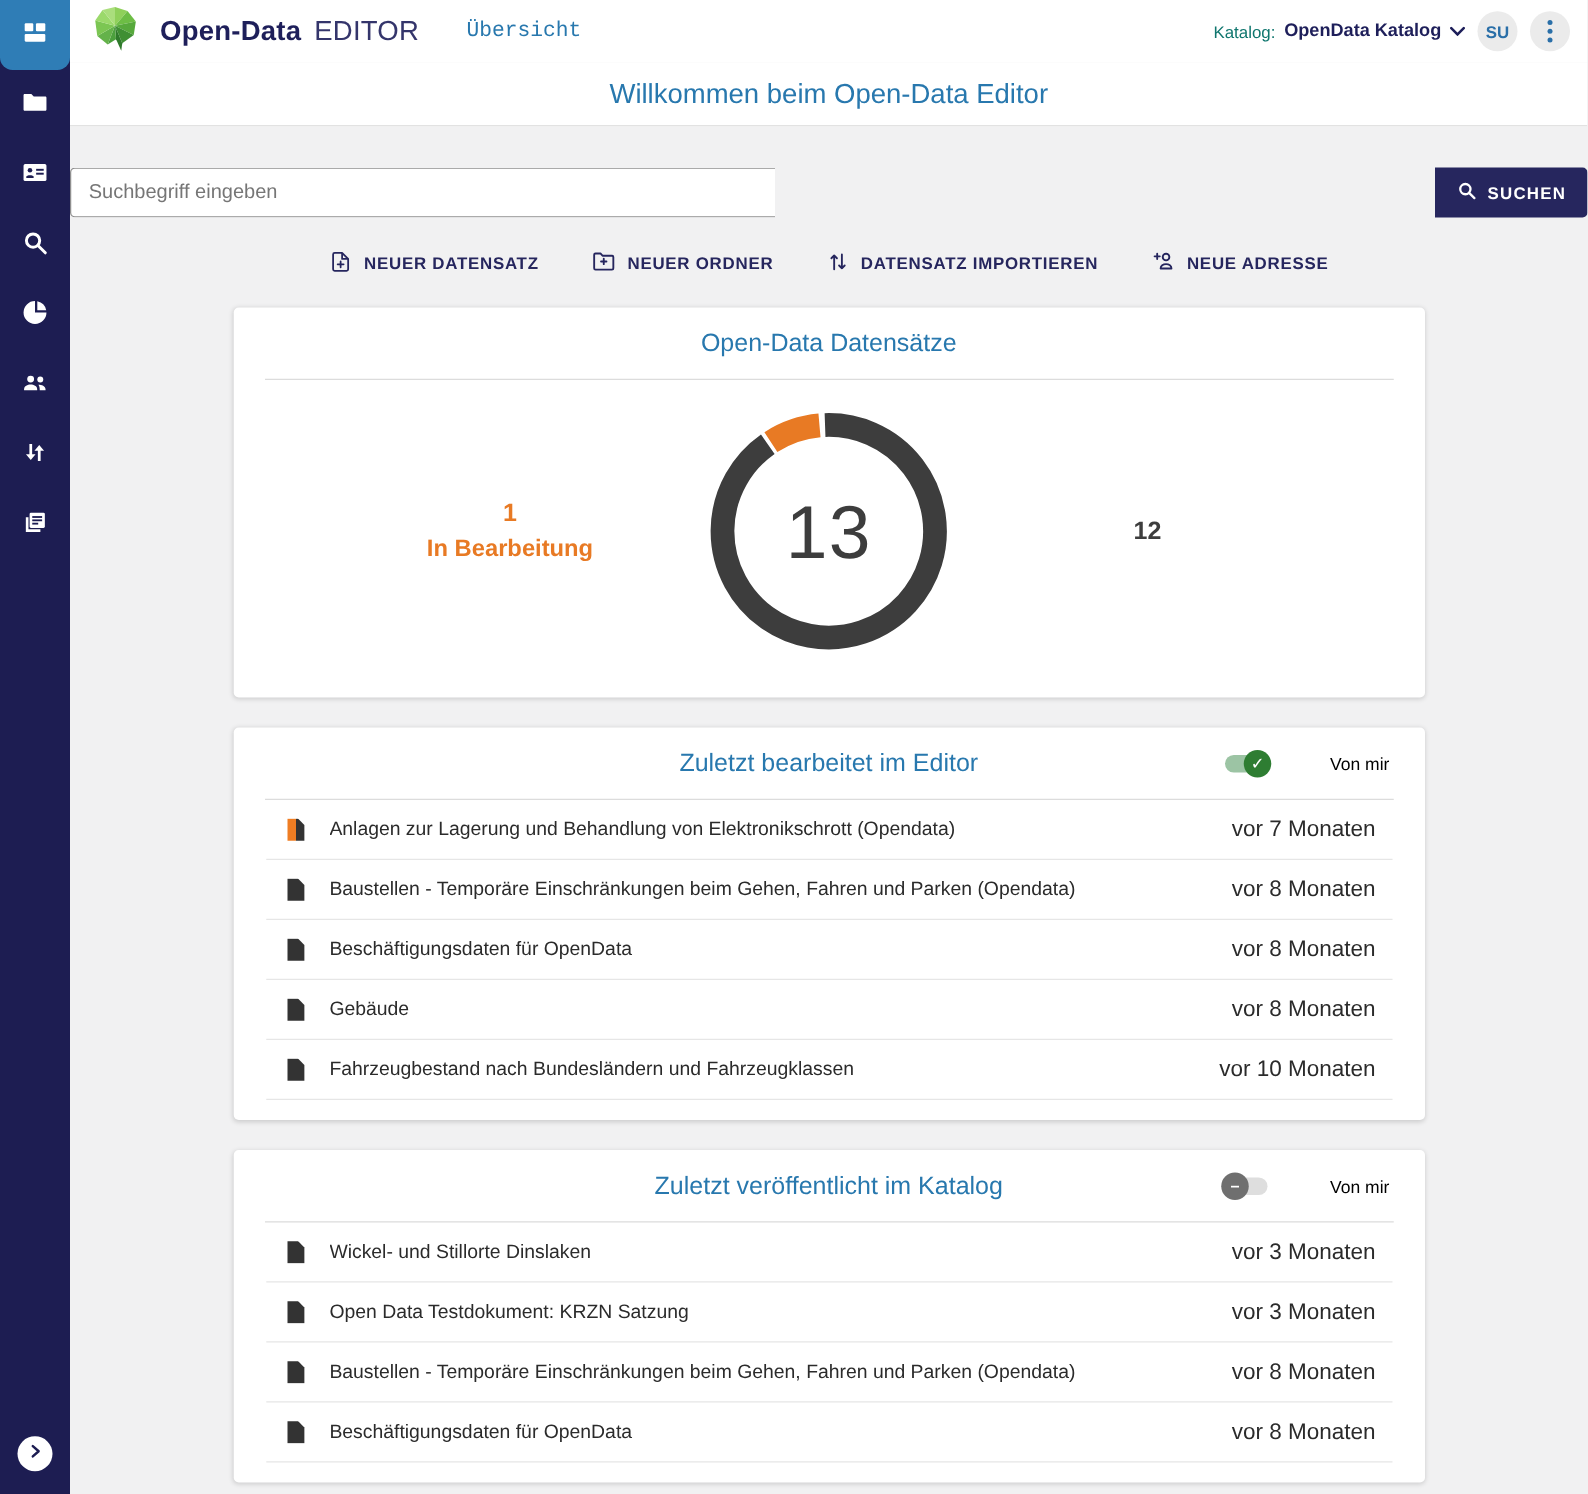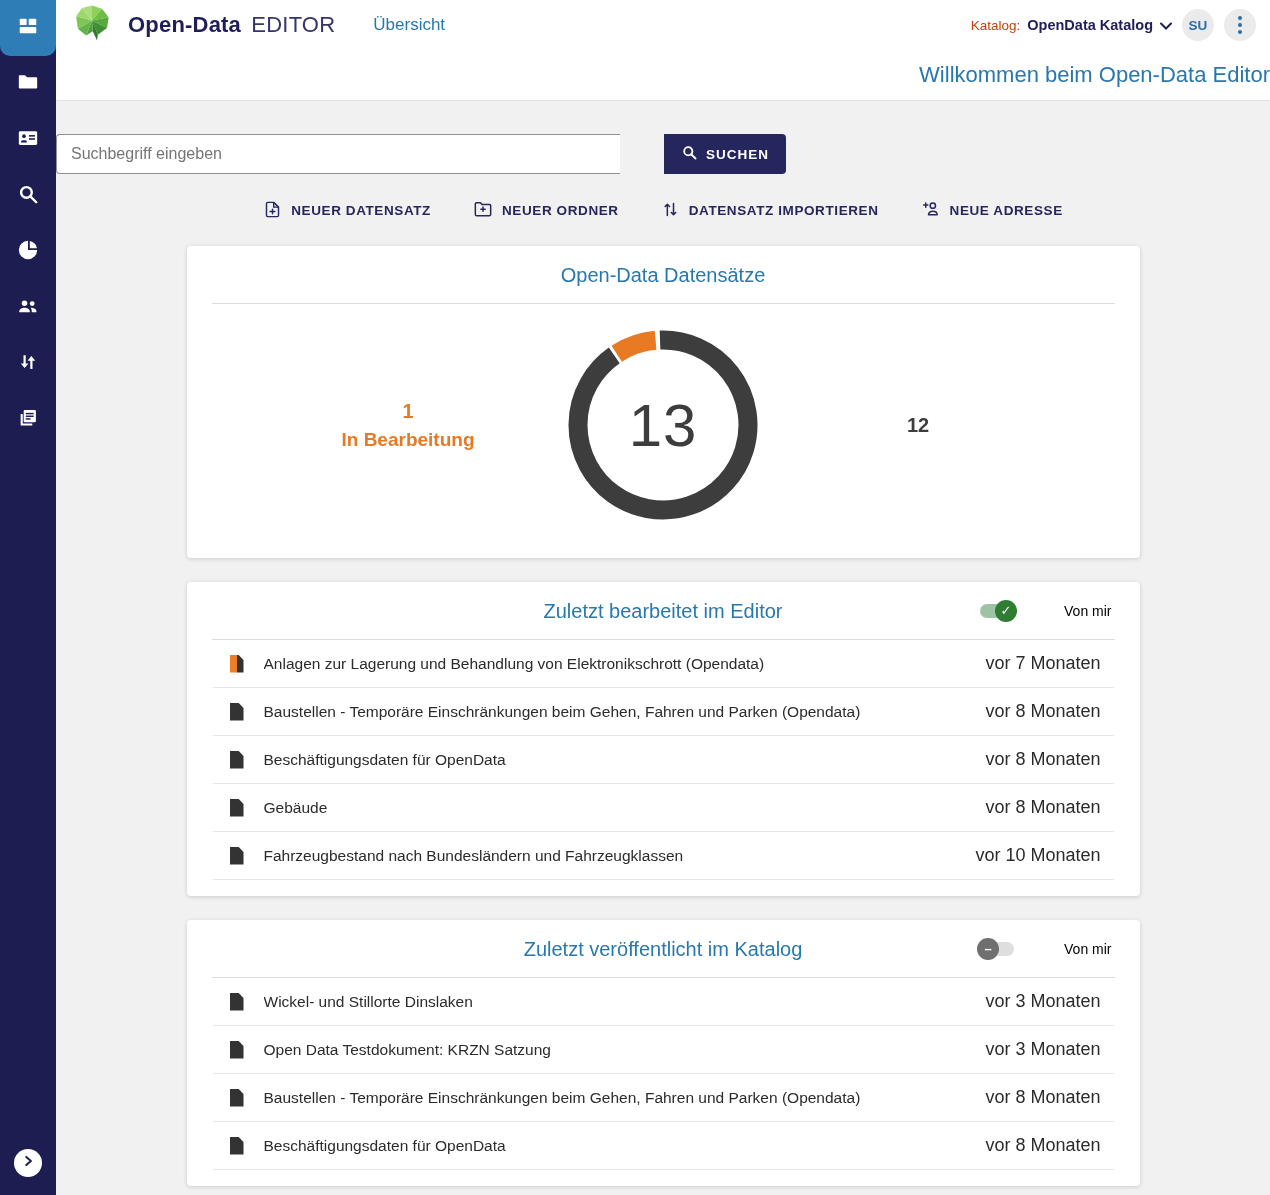--- a/index.html
+++ b/index.html
@@ -14,39 +14,39 @@
   .sb-spacer { flex:1; }
   .sb-expand { width:28px; height:28px; border-radius:50%; background:#fff; margin-bottom:18px;
     display:flex; align-items:center; justify-content:center; cursor:pointer; }
 
   
   .main { margin-left:56px; }
   .topbar { height:50px; background:#fff; display:flex; align-items:center; padding:0 14px 0 16px; }
   .brand { margin-left:16px; font-size:22px; letter-spacing:.2px; white-space:nowrap; }
   .brand .b1 { font-weight:700; color:#1e1f5a; }
   .brand .b2 { font-weight:400; color:#34356b; margin-left:4px; }
-  .nav-overview { margin-left:38px; color:#2878ae; font-size:17px; font-weight:500; cursor:pointer; }
+  .nav-overview { margin-left:38px; color:#2878ae; font-size:17px; font-weight:500; cursor:pointer;font-family:Liberation Mono, monospace; }
   .top-right { margin-left:auto; display:flex; align-items:center; gap:10px; }
   .catalog { display:flex; align-items:center; gap:7px; cursor:pointer; }
-  .catalog .lbl { font-size:13.5px; color:#c2410c; }
+  .catalog .lbl { font-size:13.5px; color:#0f766e; }
   .catalog .val { font-size:14.5px; font-weight:700; color:#1e1f5a; }
   .round-btn { width:32px; height:32px; border-radius:50%; background:#ebebeb; display:flex;
     align-items:center; justify-content:center; cursor:pointer; }
   .avatar-txt { font-size:13.5px; font-weight:700; color:#2a6fa8; }
   .kebab { display:flex; flex-direction:column; gap:3px; }
   .kebab i { width:4px; height:4px; border-radius:50%; background:#2a6fa8; }
 
   .welcome { height:51px; background:#fff; border-bottom:1px solid #e2e2e2;
-    display:flex; align-items:center; justify-content:flex-end; }
+    display:flex; align-items:center; justify-content:center; }
   .welcome h1 { font-size:22px; font-weight:500; color:#2878ae; }
 
   .content { padding-top:33px; }
 
   
-  .search-row { display:flex; justify-content:flex-start;gap:44px; }
+  .search-row { display:flex; justify-content:space-between;gap:44px; }
   .search-input { width:564px; height:40px; border:1px solid #8f8f8f; border-right:none;
     border-radius:4px 0 0 4px; padding:0 14px; font-size:16px; color:#333; background:#fff; outline:none;
     font-family:inherit; }
   .search-input::placeholder { color:#767676; }
   .search-btn { width:122px; height:40px; background:#26265e; color:#fff; border:none;
     border-radius:0 4px 4px 0; display:flex; align-items:center; justify-content:center; gap:8px;
     font-size:13.5px; font-weight:700; letter-spacing:1px; cursor:pointer; font-family:inherit; }
 
   
   .actions { margin-top:25px; display:flex; justify-content:center; gap:42px; }

